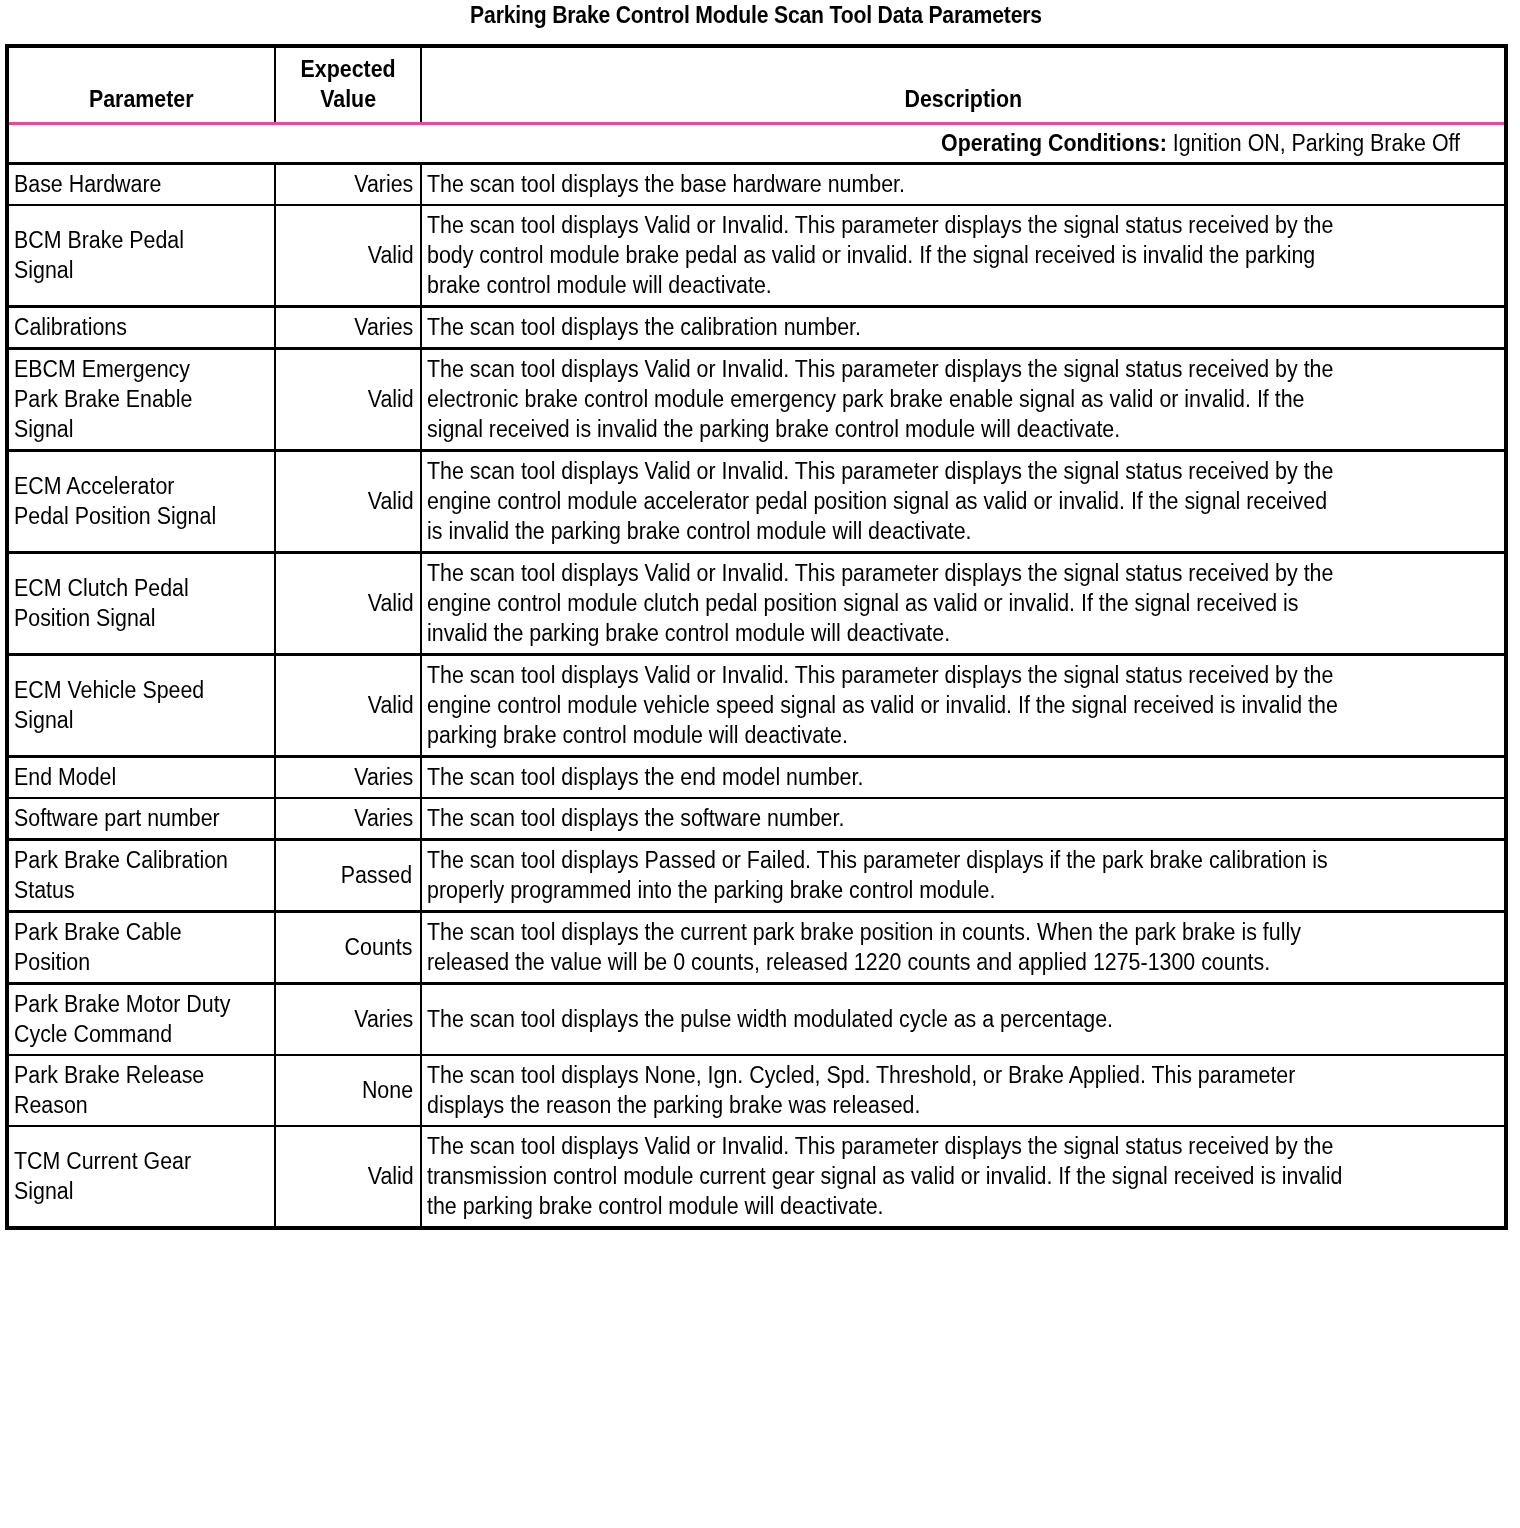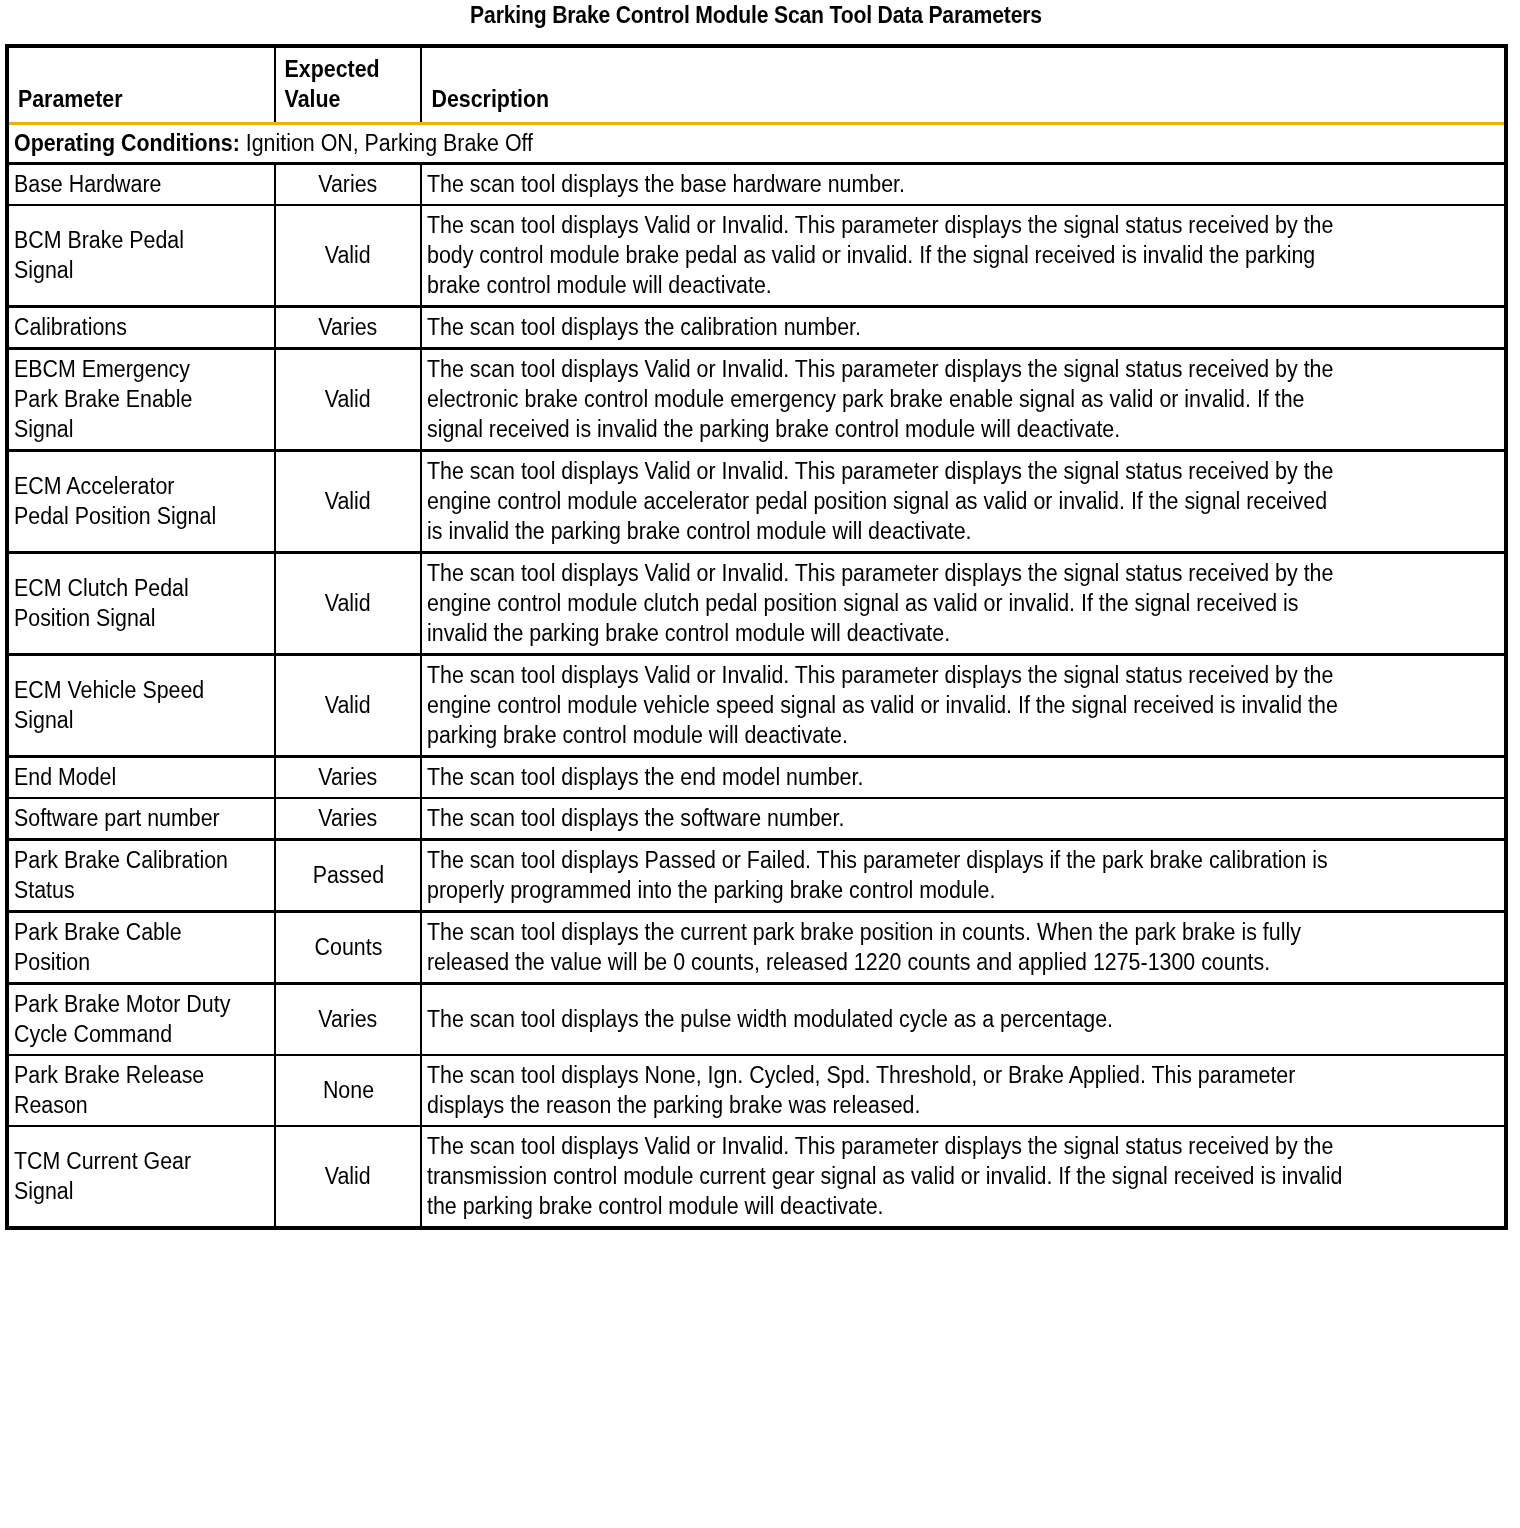--- a/index.html
+++ b/index.html
@@ -49,39 +49,40 @@
     border-top: 2px solid #000;
     border-bottom: 2px solid #000;
     vertical-align: middle;
     padding: 4px 5px 5px 5px;
     overflow: hidden;
     white-space: nowrap;
   }
   table.params th {
     font-weight: bold;
     vertical-align: bottom;
-    text-align: left;
-    border-bottom: 3px solid #eab308;
+    text-align: center;
+    border-bottom: 3px solid #ec4899;
     height: 62px;
     padding-bottom: 8px;
   }
   table.params tr.thick td { border-bottom: 3px solid #000; }
   .cell-text {
     display: inline-block;
     transform: scaleX(0.93);
     transform-origin: left center;
     white-space: pre-line;
   }
-  td.value { text-align: center; }
+  td.value { text-align: right; }
   td.value .cell-text { transform-origin: center center; }
   th .cell-text { transform-origin: center center; }
   tr.conditions td {
     padding-top: 3px;
     padding-bottom: 4px;
     border-bottom: 3px solid #000;
+    text-align: right;
   }
   .cond-label { font-weight: bold; }
 </style>
 </head>
 <body>
 
 <div class="doc-title">Parking Brake Control Module Scan Tool Data Parameters</div>
 
 <table class="params">
   <colgroup>

